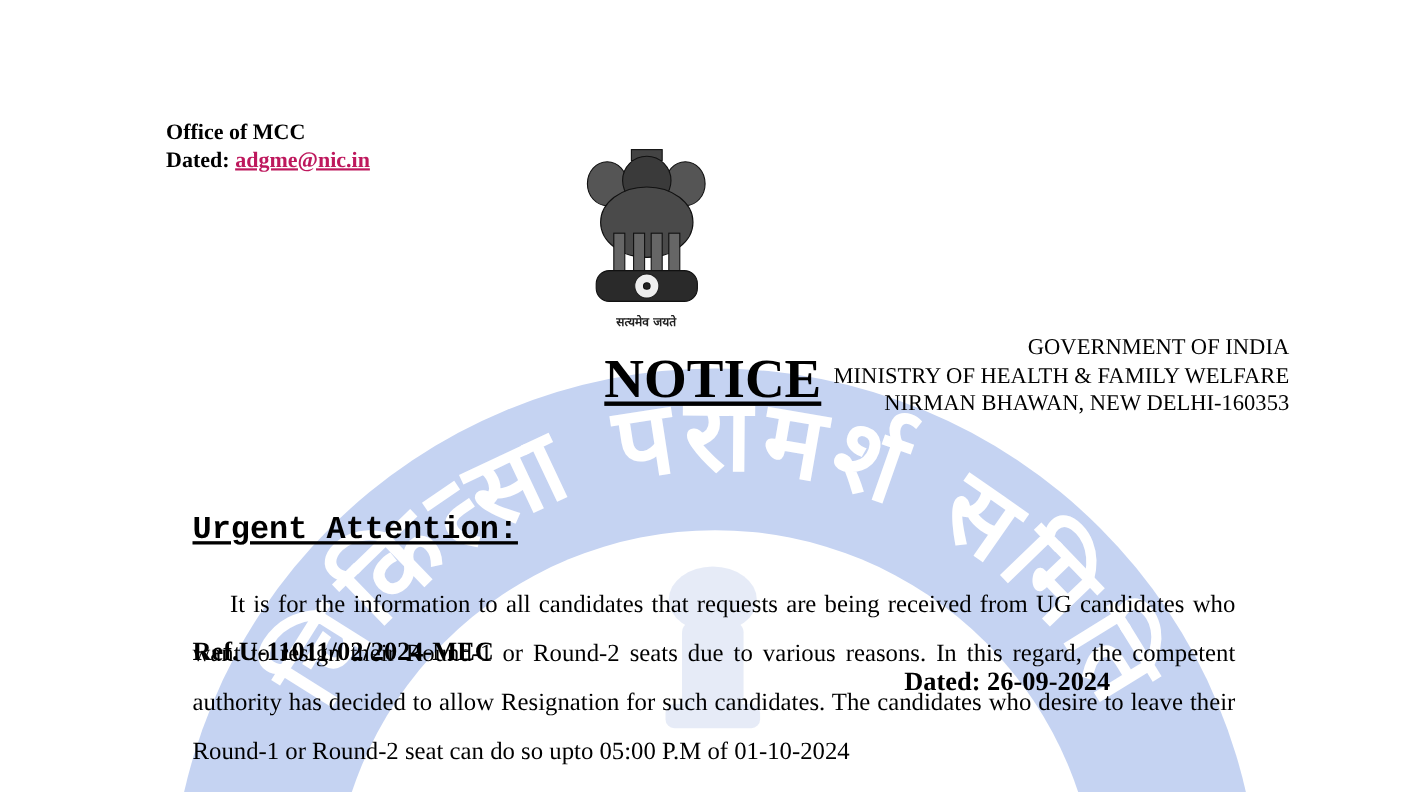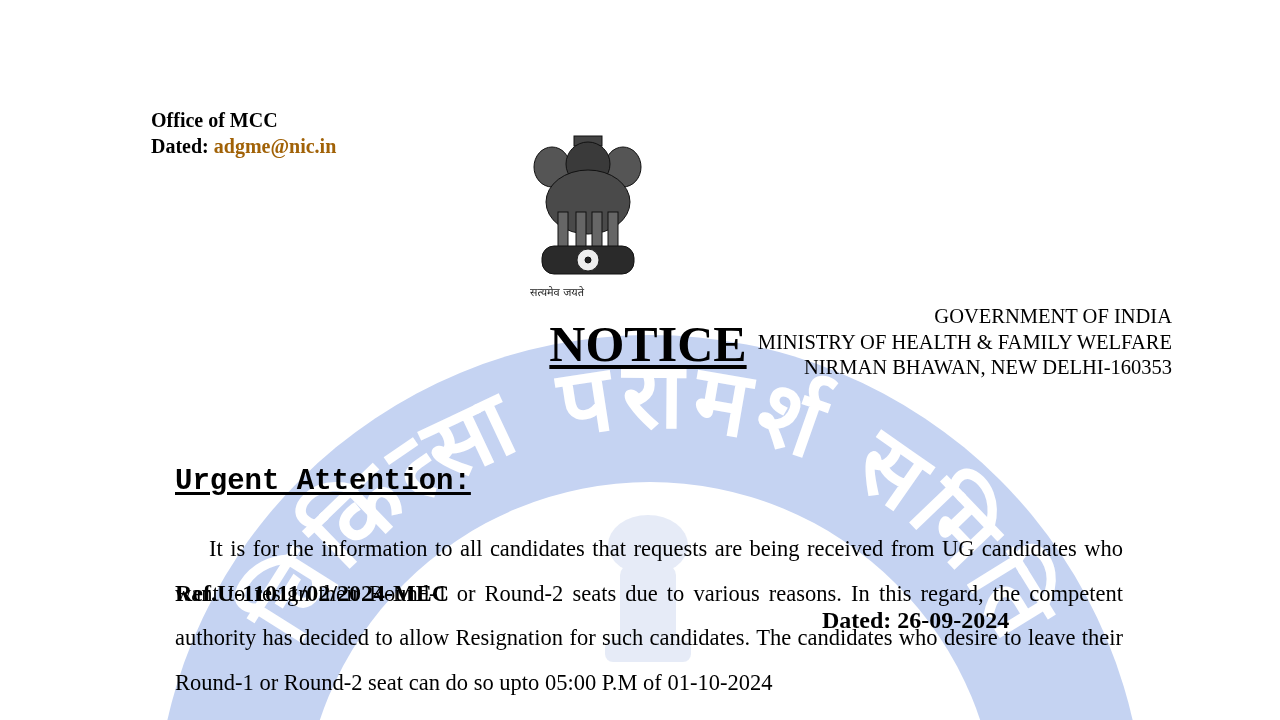--- a/index.html
+++ b/index.html
@@ -9,25 +9,25 @@
     font-family: "Liberation Serif", "DejaVu Serif", serif;
     color: #000;
   }
   .page { position: absolute; left: 0; top: 0; width: 1280px; height: 720px; }
 
   
   .watermark { position: absolute; left: 0; top: 0; width: 1280px; height: 720px; z-index: 0; }
 
   
   .office { position: absolute; left: 151px; top: 107px; font-weight: bold; font-size: 20px; line-height: 26px; }
-  .office a { color: #a16207; }
+  .office a { color: #be185d; text-decoration: underline; }
 
   
   .emblem { position: absolute; left: 530px; top: 80px; width: 115px; height: 170px; }
-  .emblem-motto { position: absolute; left: 0; top: 152px; width: 115px; text-align: left; font-size: 11px; font-family: "DejaVu Sans", sans-serif; color: #222; }
+  .emblem-motto { position: absolute; left: 0; top: 152px; width: 115px; text-align: center; font-size: 11px; font-family: "DejaVu Sans", sans-serif; color: #222; font-weight: bold; }
 
   
   .gov { position: absolute; left: 672px; top: 82px; width: 500px; text-align: right; font-size: 20.5px; line-height: 25.5px; }
 
   .ref { position: absolute; left: 175px; top: 281px; font-weight: bold; font-size: 24px; }
   .dated { position: absolute; left: 822px; top: 281px; font-weight: bold; font-size: 24px; }
 
   .notice-title {
     position: absolute; left: 0; width: 1296px; top: 315px; text-align: center;
     font-weight: bold; font-size: 50px; text-decoration: underline; text-decoration-thickness: 4px;

